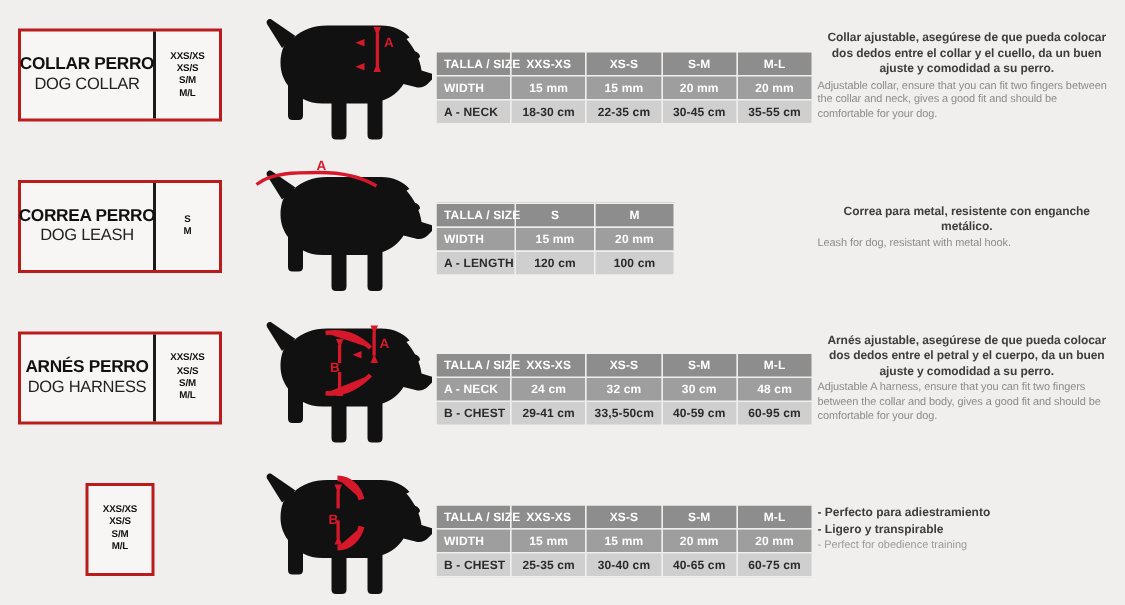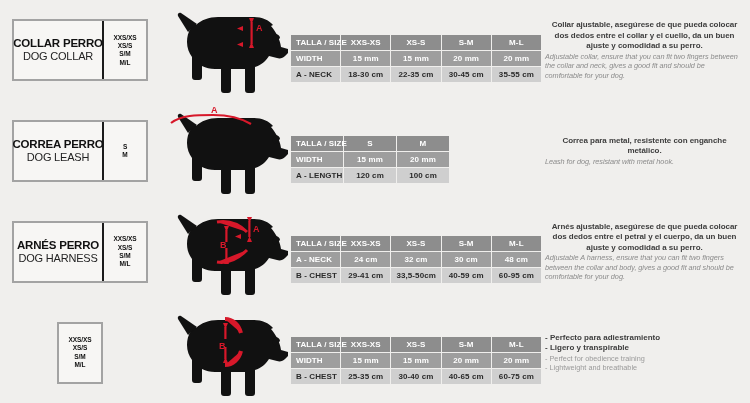--- a/index.html
+++ b/index.html
@@ -23,21 +23,21 @@
   .label-block{
     width:160px;
     flex:0 0 160px;
     display:flex;
     justify-content:center;
     align-items:center;
     box-sizing:border-box;
   }
   .label-box{
     display:flex;
-    border:2px solid #a3a3a3;
+    border:2px solid #b91c1c;
     background:#f7f6f4;
     height:62px;
     box-sizing:border-box;
   }
   .label-names{
     width:90px;
     display:flex;
     flex-direction:column;
     justify-content:center;
     align-items:center;
@@ -134,21 +134,20 @@
     letter-spacing:-0.05px;
     text-align:center;
   }
   .desc-en{
     font-size:7.3px;
     font-weight:normal;
     color:#8b8b8b;
     line-height:9.6px;
     margin:0;
     letter-spacing:-0.05px;
-    font-style:italic;
   }
   .bullets{margin:0;padding:0;list-style:none;}
   .bullets li{white-space:nowrap;}
   .b-es{font-size:8px;font-weight:bold;color:#3d3d3d;line-height:10.5px;}
   .b-en{font-size:7.3px;font-weight:normal;color:#9a9a9a;line-height:9.6px;}
 
   .mark{fill:#d7182a;}
   .mark-txt{fill:#d7182a;font-family:"Liberation Sans",sans-serif;font-size:9px;font-weight:bold;}
   .leash-line{fill:none;stroke:#d7182a;stroke-width:2.2;}
 </style>
@@ -408,18 +407,17 @@
         </tr>
       </tbody>
         </table>
     </div>
 
     <div class="desc-block">
       <ul class="bullets">
         <li class="b-es">- Perfecto para adiestramiento</li>
         <li class="b-es">- Ligero y transpirable</li>
         <li class="b-en">- Perfect for obedience training</li>
-        <li class="b-en">- Lightweight and breathable</li>
       </ul>
     </div>
   </div>
 
 </div>
 
 </body></html>

